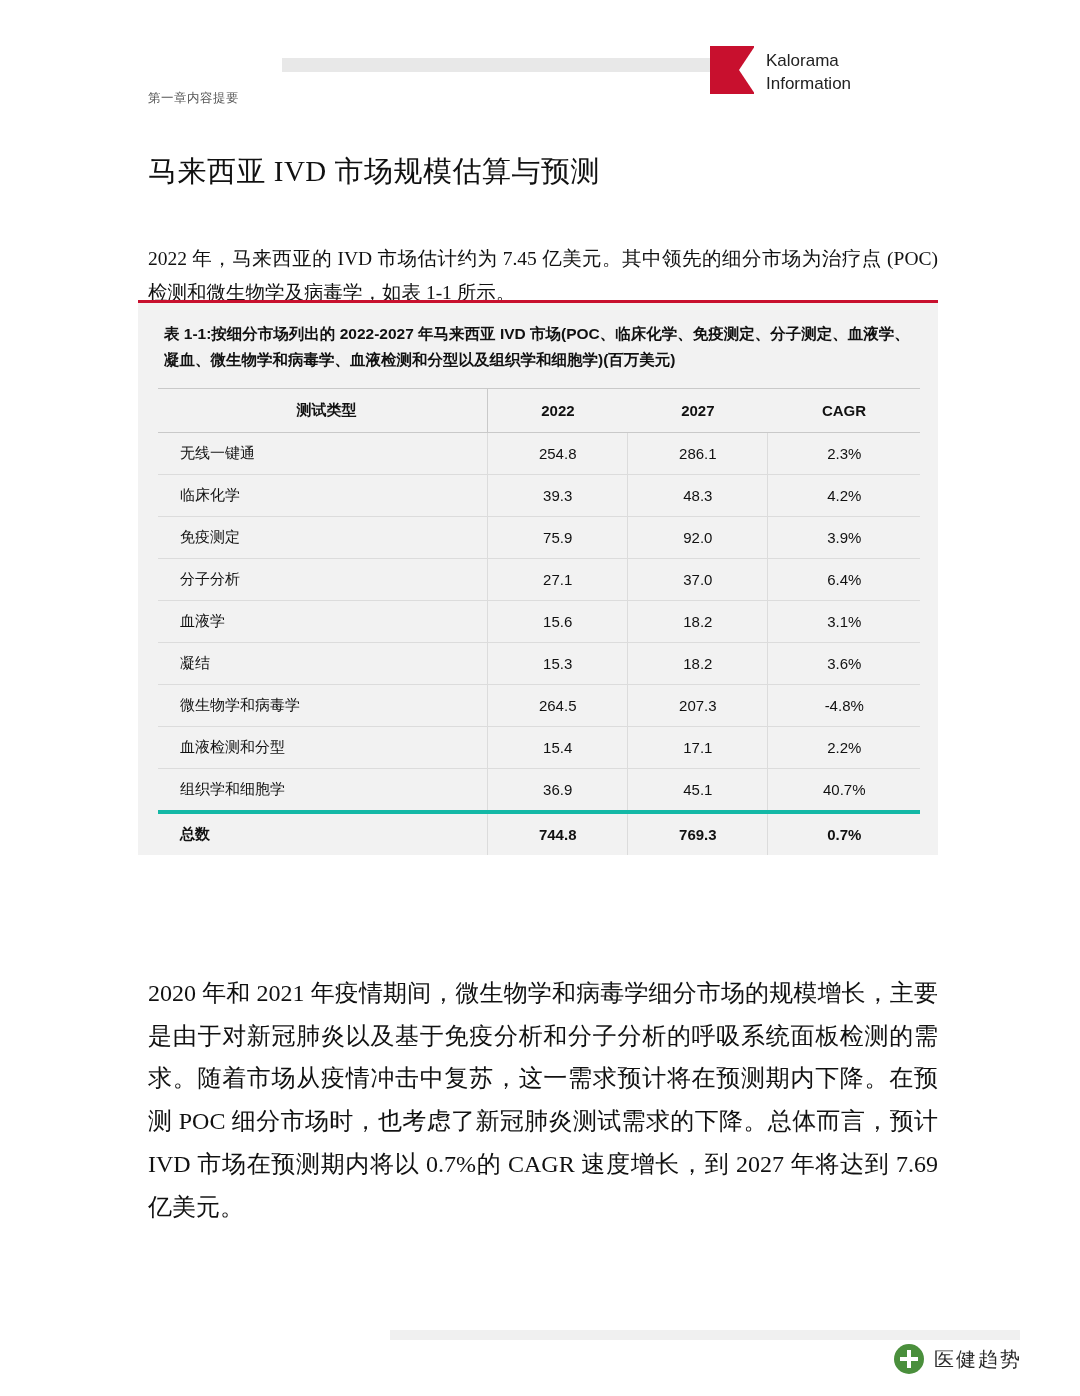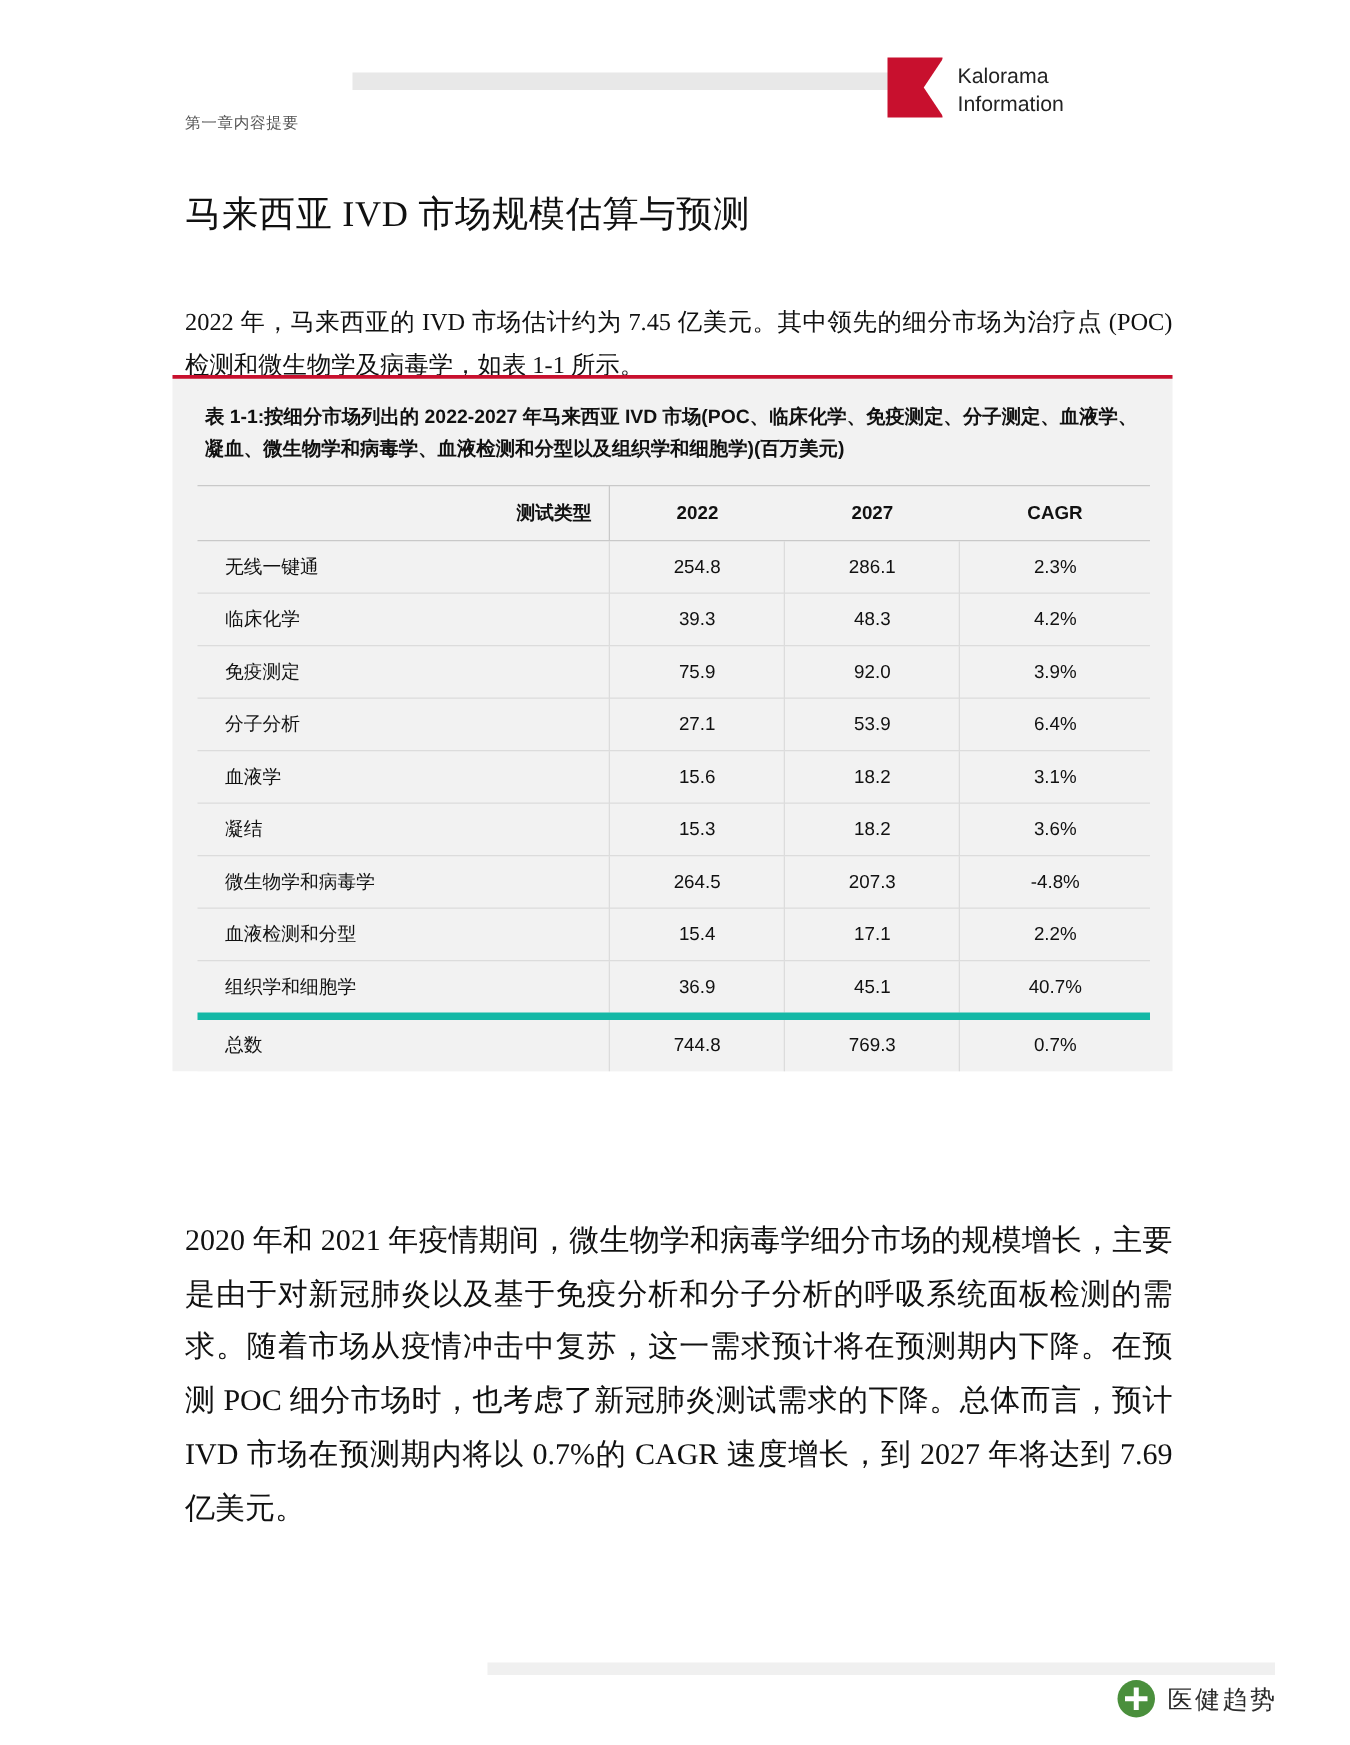--- a/index.html
+++ b/index.html
@@ -121,42 +121,42 @@
   table.data th {
     font-size: 15px;
     font-weight: bold;
     color: #111;
     padding: 12px 14px;
     border-top: 1px solid #c9c9c9;
     border-bottom: 1px solid #c9c9c9;
     text-align: center;
   }
   table.data th.cat {
-    text-align: right;
+    text-align: center;
     padding-left: 22px;
   }
   table.data td {
     font-size: 15px;
     color: #111;
     padding: 11px 14px;
     border-bottom: 1px solid #dcdcdc;
     text-align: center;
   }
   table.data td.cat {
     text-align: left;
     padding-left: 22px;
     border-right: 1px solid #dcdcdc;
   }
   table.data th.cat { border-right: 1px solid #c9c9c9; }
   table.data td.num { border-right: 1px solid #dcdcdc; }
   table.data td.last { border-right: none; }
   table.data tr.total td {
-    font-weight: normal;
+    font-weight: bold;
     border-bottom: none;
-    border-top: 6px solid #14b8a6;
+    border-top: 4px solid #14b8a6;
   }
   .source {
     font-family: "Liberation Sans", sans-serif;
     font-size: 13px;
     color: #333;
     text-align: right;
     padding: 12px 24px 14px 0;
   }
 
   
@@ -263,21 +263,21 @@
       </tr>
       <tr>
         <td class="cat">免疫测定</td>
         <td class="num">75.9</td>
         <td class="num">92.0</td>
         <td class="last">3.9%</td>
       </tr>
       <tr>
         <td class="cat">分子分析</td>
         <td class="num">27.1</td>
-        <td class="num">53.9</td>
+        <td class="num">37.0</td>
         <td class="last">6.4%</td>
       </tr>
       <tr>
         <td class="cat">血液学</td>
         <td class="num">15.6</td>
         <td class="num">18.2</td>
         <td class="last">3.1%</td>
       </tr>
       <tr>
         <td class="cat">凝结</td>

